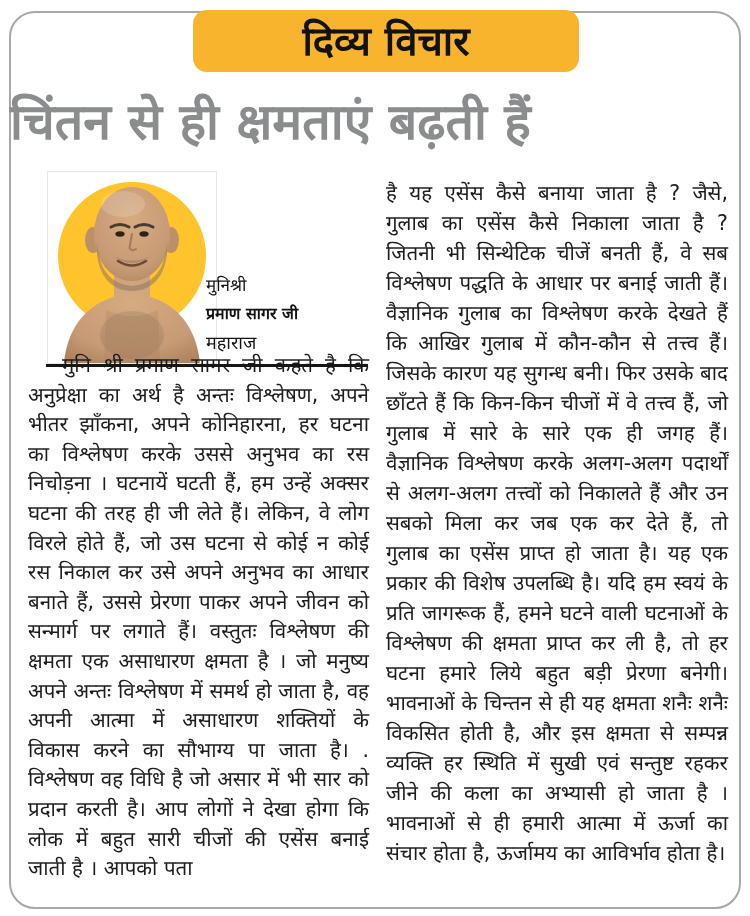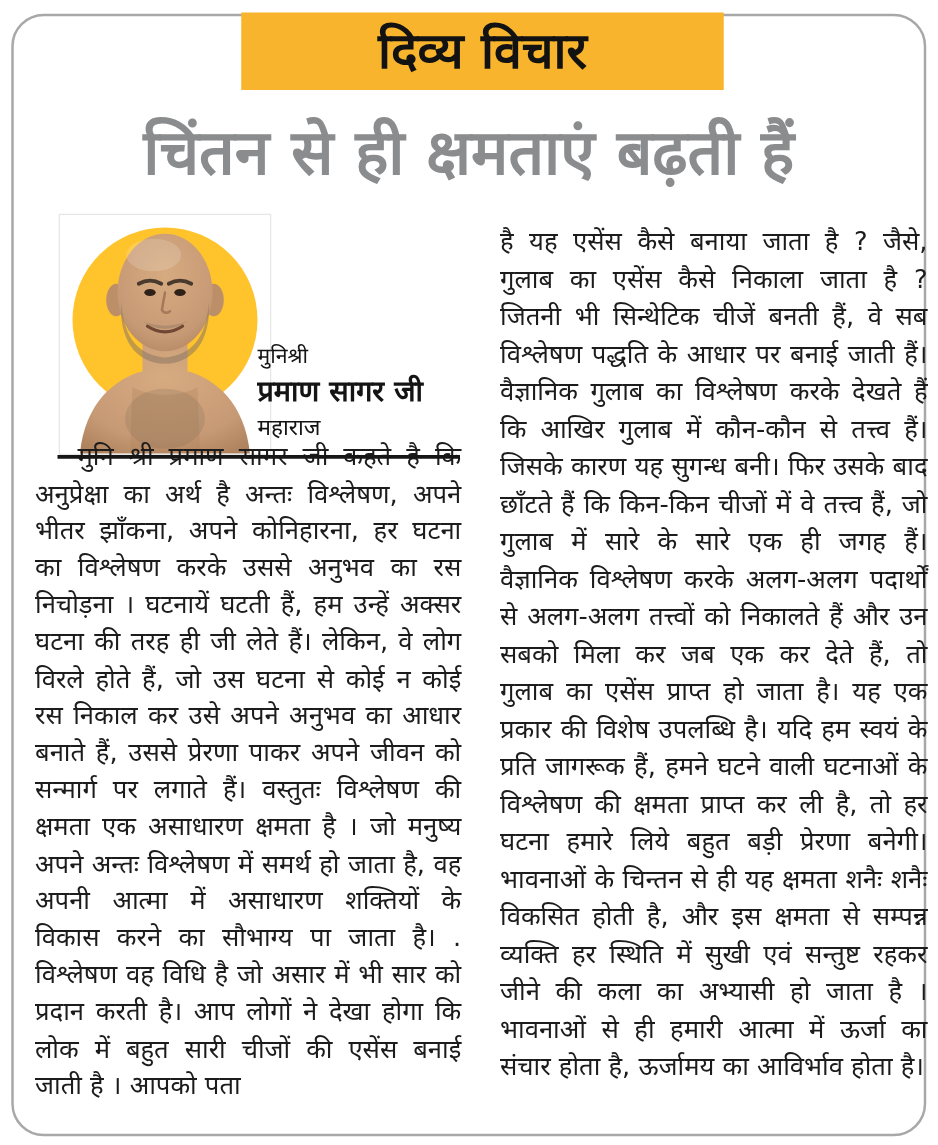--- a/index.html
+++ b/index.html
@@ -8,55 +8,56 @@
     position:relative;width:750px;height:916px;background:#ffffff;overflow:hidden;
   }
   .frame{
     position:absolute;left:9px;top:11px;width:728px;height:894px;
     border:2px solid #a8a8a8;border-radius:26px;background:#ffffff;
   }
   .kicker-band{
     position:absolute;left:193px;top:10px;width:386px;height:62px;
     background:#f7b42c;display:flex;align-items:center;justify-content:center;
     z-index:3;
+    border-radius:14px;
   }
   .kicker-band .kicker-text{
     font-size:40px;font-weight:700;color:#121212;line-height:1;
     letter-spacing:0px;
   }
   .headline{
     position:absolute;left:10px;top:80px;width:730px;height:84px;
-    display:flex;align-items:center;justify-content:center;z-index:2;
+    display:flex;align-items:center;justify-content:flex-start;z-index:2;
   }
   .headline span{
     font-size:50px;font-weight:700;color:#8a8c8e;line-height:1.1;white-space:nowrap;
   }
   .photo-block{
     position:absolute;left:48px;top:172px;width:168px;height:191px;z-index:2;
     background:#ffffff;outline:1px solid #e6e6e6;
   }
   .photo-block svg{display:block;width:100%;height:100%;}
   .byline{
     position:absolute;left:206px;top:272px;width:170px;z-index:3;color:#141414;
   }
   .byline .b1{display:block;font-size:17px;line-height:27px;}
-  .byline .b2{display:block;font-size:23px;line-height:30px;font-weight:700;}
+  .byline .b2{display:block;font-size:16px;line-height:30px;font-weight:700;}
   .byline .b3{display:block;font-size:18px;line-height:27px;}
   .rule{
     position:absolute;left:46px;top:364px;width:322px;height:3px;background:#161616;z-index:3;
   }
   .col{
     position:absolute;color:#1c1c1c;text-align:justify;z-index:2;
     font-size:20.5px;
   }
   .col-left{
     left:28px;top:351px;width:341px;height:534px;line-height:29.6px;text-indent:34px;
   }
   .col-right{
-    left:400px;top:178px;width:342px;height:728px;line-height:30px;
+    left:386px;top:178px;width:342px;height:728px;line-height:30px;
   }
 </style>
 </head>
 <body>
 
 <div class="canvas">
 
   <div class="frame"></div>
 
   <div class="kicker-band">

